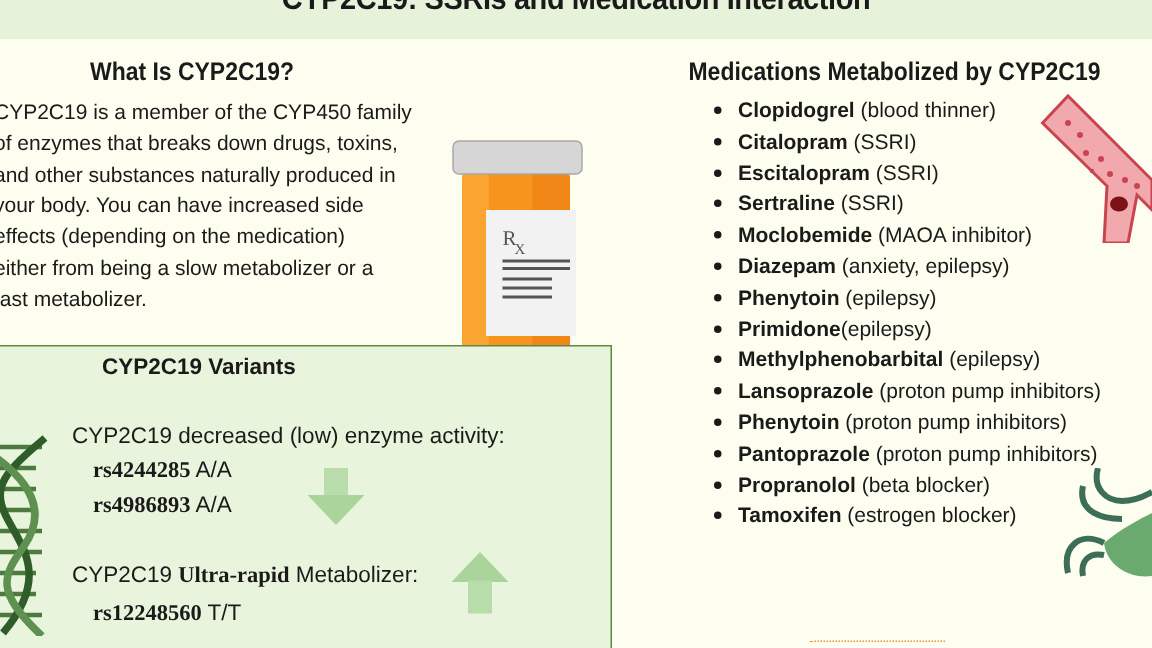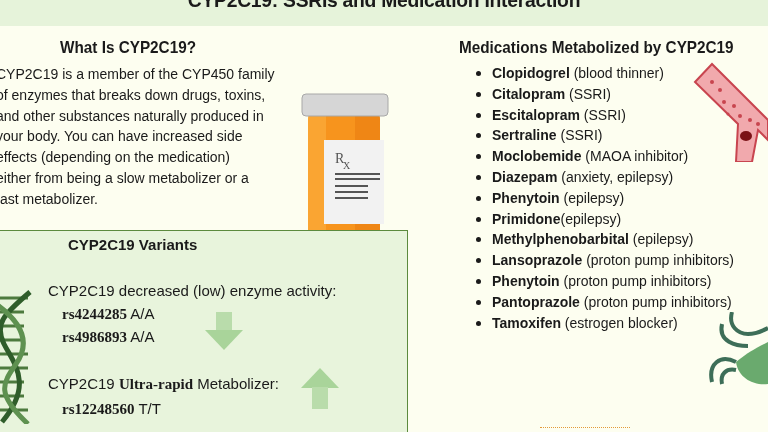--- a/index.html
+++ b/index.html
@@ -99,20 +99,21 @@
     <li><b>Escitalopram</b><span> (SSRI)</span></li>
     <li><b>Sertraline</b><span> (SSRI)</span></li>
     <li><b>Moclobemide</b><span> (MAOA inhibitor)</span></li>
     <li><b>Diazepam</b><span> (anxiety, epilepsy)</span></li>
     <li><b>Phenytoin</b><span> (epilepsy)</span></li>
     <li><b>Primidone</b><span>(epilepsy)</span></li>
     <li><b>Methylphenobarbital</b><span> (epilepsy)</span></li>
     <li><b>Lansoprazole</b><span> (proton pump inhibitors)</span></li>
     <li><b>Phenytoin</b><span> (proton pump inhibitors)</span></li>
     <li><b>Pantoprazole</b><span> (proton pump inhibitors)</span></li>
+    <li><b>Propranolol</b><span> (beta blocker)</span></li>
     <li><b>Tamoxifen</b><span> (estrogen blocker)</span></li>
   </ul>
 
 <svg style="left:690px;top:62px;" width="78" height="100" viewBox="0 0 78 100">
   <path d="M5 20 L22 2 L78 58 L78 78 L68 68 L62 100 L46 100 L48 62 Z" fill="#f1a9ad" stroke="#c8454f" stroke-width="2"></path>
   <g fill="#c8454f">
     <circle cx="22" cy="20" r="2"></circle>
       <circle cx="30" cy="28" r="2"></circle>
       <circle cx="34" cy="40" r="2"></circle>
     <circle cx="44" cy="44" r="2"></circle>

